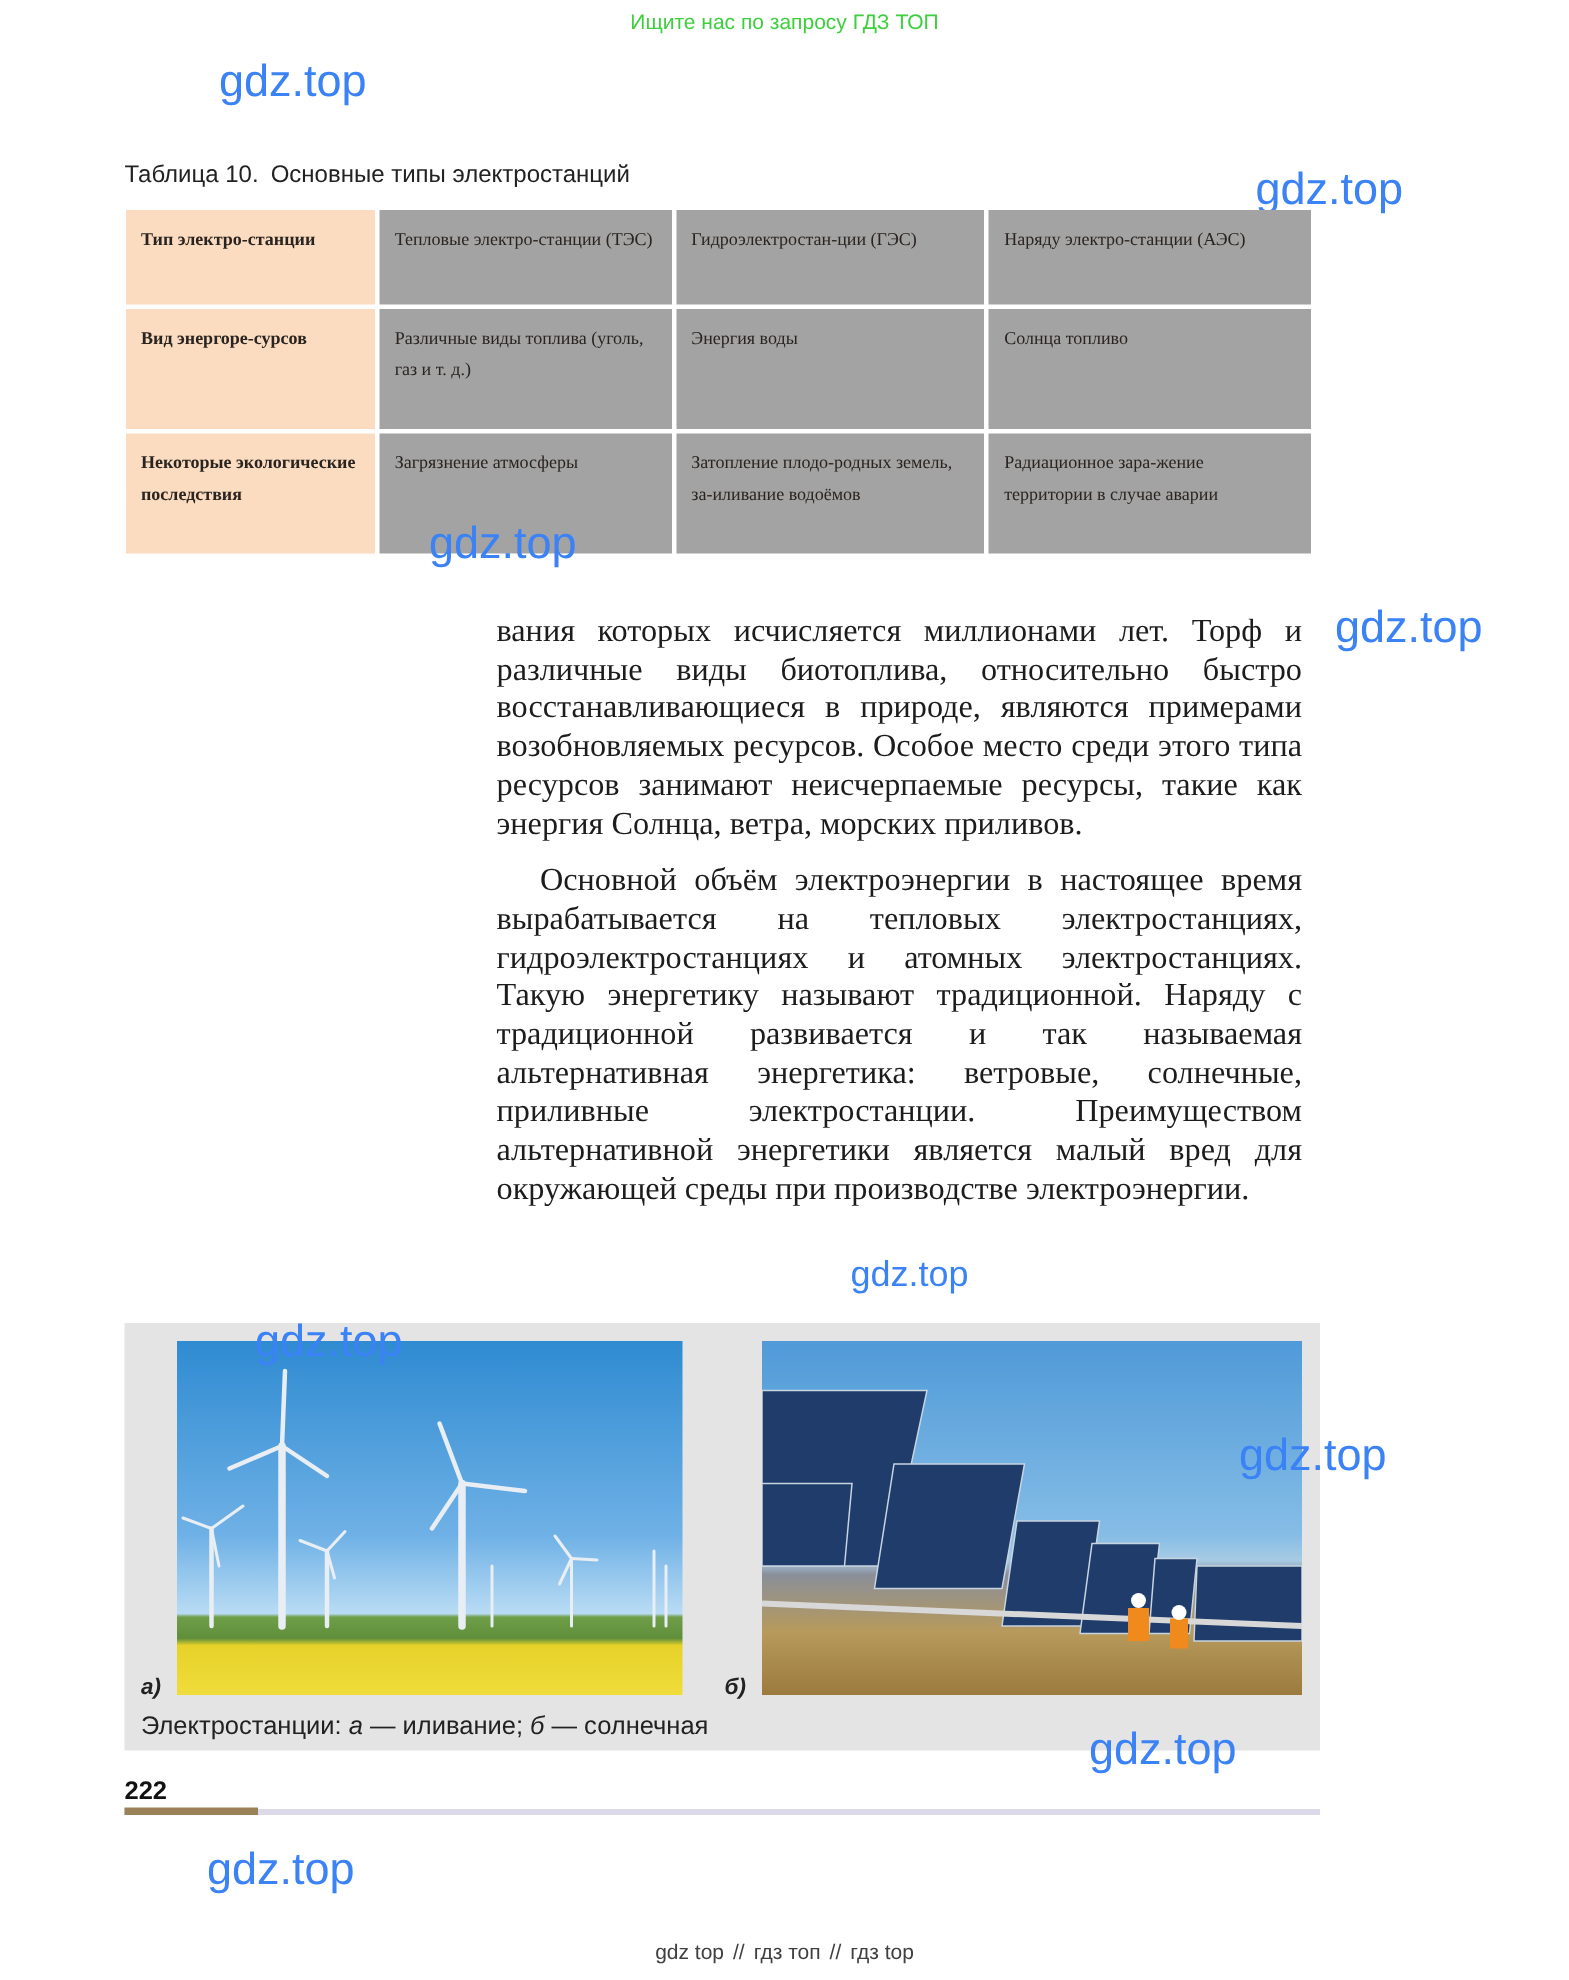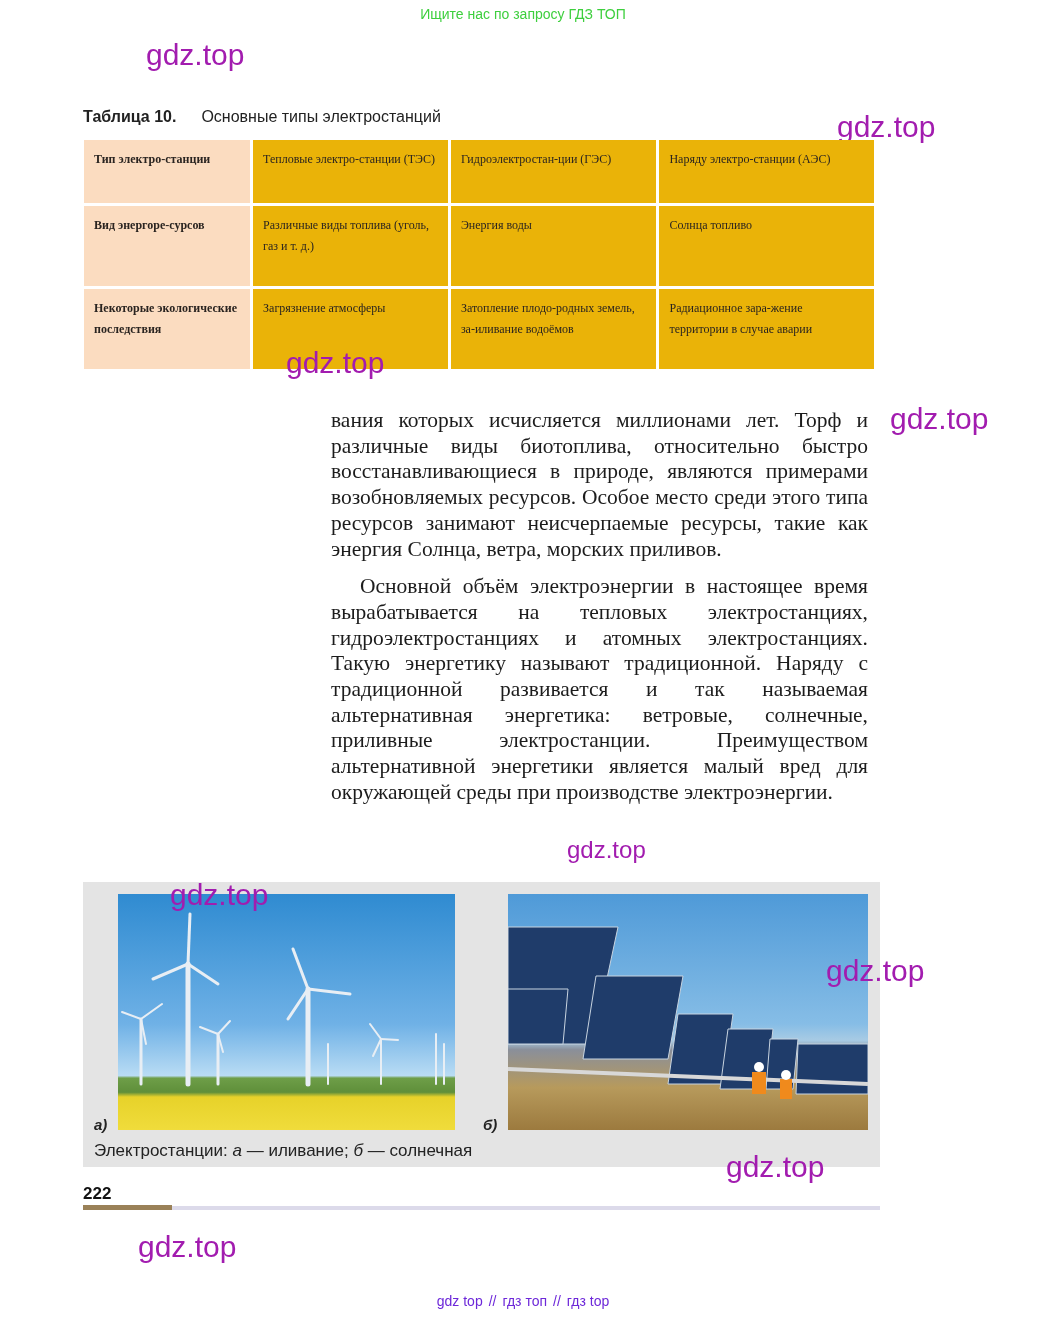--- a/index.html
+++ b/index.html
@@ -9,36 +9,36 @@
     font-family: "Liberation Sans", sans-serif;
     color: #1a1a1a;
   }
   .abs { position: absolute; }
   .top-banner {
     left: 0; width: 1046px; top: 6px; text-align: center;
     font-size: 14px; color: #3ecf3e;
   }
   .wm {
     font-family: "Liberation Sans", sans-serif;
-    font-size: 30px; color: #a21caf; line-height: 1;
+    font-size: 30px; color: #3b82f6; line-height: 1;
   }
   .caption-title {
     left: 83px; top: 108px; font-size: 16px; color: #222;
   }
-  .caption-title b { font-weight: bold; margin-right: 25px; }
+  .caption-title b { font-weight: normal; margin-right: 8px; }
 
   table.grid {
     position: absolute; left: 84px; top: 140px; width: 796px;
     border-collapse: separate; border-spacing: 3px 3px;
     margin: -3px;
     font-family: "Liberation Serif", serif; font-size: 12px; line-height: 21px;
     color: #2a2420;
   }
   table.grid td {
-    background: #eab308; vertical-align: top;
+    background: #a3a3a3; vertical-align: top;
     padding: 9px 10px 8px 10px;
   }
   table.grid td.head { background: #fbdcc0; font-weight: bold; width: 148px; }
   table.grid tr.r0 td { height: 46px; }
   table.grid tr.r1 td { height: 63px; }
   table.grid tr.r2 td { height: 63px; }
   table.grid td.c1 { width: 178px; }
   table.grid td.c2 { width: 188px; margin-top: 38px; }
   table.grid td.c3 { width: 198px; }
 
@@ -65,21 +65,21 @@
   .fig-label { position: absolute; font-size: 15px; font-style: italic; font-weight: bold; color: #222; }
   .fig-caption { position: absolute; left: 11px; top: 259px; font-size: 17px; color: #222; }
   .fig-caption i { font-style: italic; }
 
   .page-num { left: 83px; top: 1184px; font-size: 17px; font-weight: bold; color: #111; }
   .page-bar { left: 83px; top: 1206px; width: 797px; height: 4px; background: #dcdaea; }
   .page-bar-accent { left: 83px; top: 1205px; width: 89px; height: 5px; background: #9a8158; }
 
   .bottom-links {
     left: 0; width: 1046px; top: 1293px; text-align: center;
-    font-size: 14px; color: #6d28d9;
+    font-size: 14px; color: #404040;
   }
   .bottom-links span.sep { margin: 0 6px; }
 </style>
 </head>
 <body>
 
 <div class="abs top-banner">Ищите нас по запросу ГДЗ ТОП</div>
 
 <div class="abs wm" style="left:146px;top:40px;">gdz.top</div>
 <div class="abs wm" style="left:837px;top:112px;">gdz.top</div>

